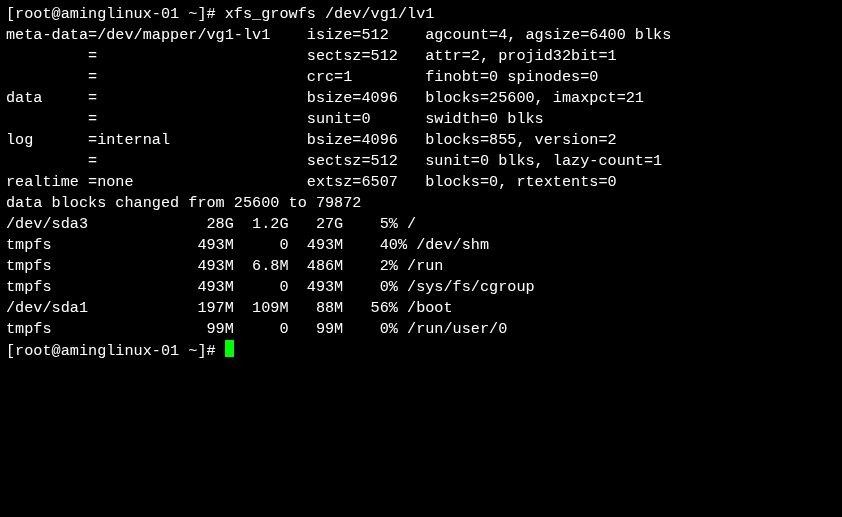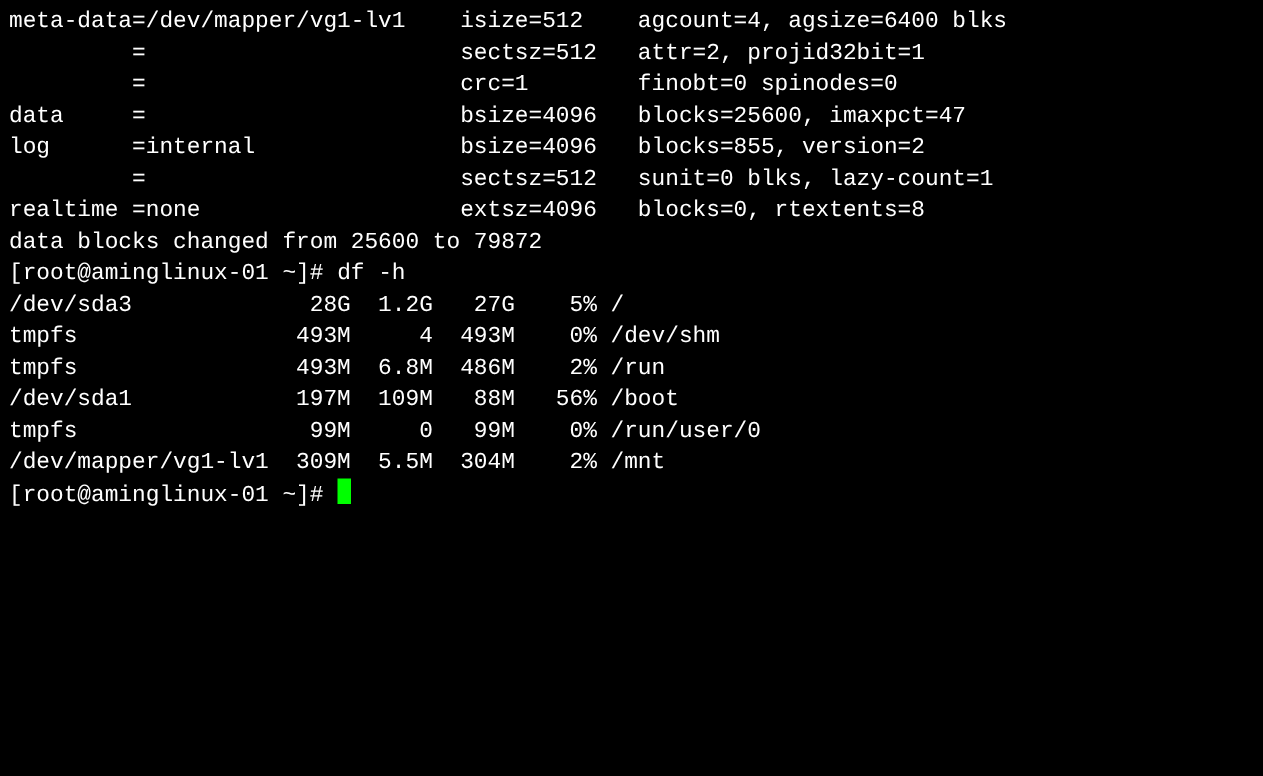--- a/index.html
+++ b/index.html
@@ -21,33 +21,34 @@
     width: 9px;
     height: 17px;
     background: #00ff00;
     vertical-align: -2px;
   }
 </style>
 </head>
 <body>
 
 <div>
+  <div class="line"><span>[root@aminglinux-01 ~]# </span><span>xfs_growfs /dev/vg1/lv1</span></div>
   <div id="meta-block">
       <div class="line">meta-data=/dev/mapper/vg1-lv1    isize=512    agcount=4, agsize=6400 blks</div>
       <div class="line">         =                       sectsz=512   attr=2, projid32bit=1</div>
       <div class="line">         =                       crc=1        finobt=0 spinodes=0</div>
-      <div class="line">data     =                       bsize=4096   blocks=25600, imaxpct=47</div>
+      <div class="line">data     =                       bsize=4096   blocks=25600, imaxpct=21</div>
+      <div class="line">         =                       sunit=0      swidth=0 blks</div>
       <div class="line">log      =internal               bsize=4096   blocks=855, version=2</div>
       <div class="line">         =                       sectsz=512   sunit=0 blks, lazy-count=1</div>
-      <div class="line">realtime =none                   extsz=4096   blocks=0, rtextents=8</div>
+      <div class="line">realtime =none                   extsz=6507   blocks=0, rtextents=0</div>
     </div>
   <div class="line">data blocks changed from 25600 to 79872</div>
-  <div class="line"><span>[root@aminglinux-01 ~]# </span><span>df -h</span></div>
   <div id="df-block">
       <div class="line">/dev/sda3             28G  1.2G   27G    5% /</div>
-      <div class="line">tmpfs                493M     4  493M    0% /dev/shm</div>
+      <div class="line">tmpfs                493M     0  493M    40% /dev/shm</div>
       <div class="line">tmpfs                493M  6.8M  486M    2% /run</div>
+      <div class="line">tmpfs                493M     0  493M    0% /sys/fs/cgroup</div>
       <div class="line">/dev/sda1            197M  109M   88M   56% /boot</div>
       <div class="line">tmpfs                 99M     0   99M    0% /run/user/0</div>
-      <div class="line">/dev/mapper/vg1-lv1  309M  5.5M  304M    2% /mnt</div>
     </div>
   <div class="line"><span>[root@aminglinux-01 ~]# </span><span class="cursor"></span></div>
 </div>
 
 </body></html>

